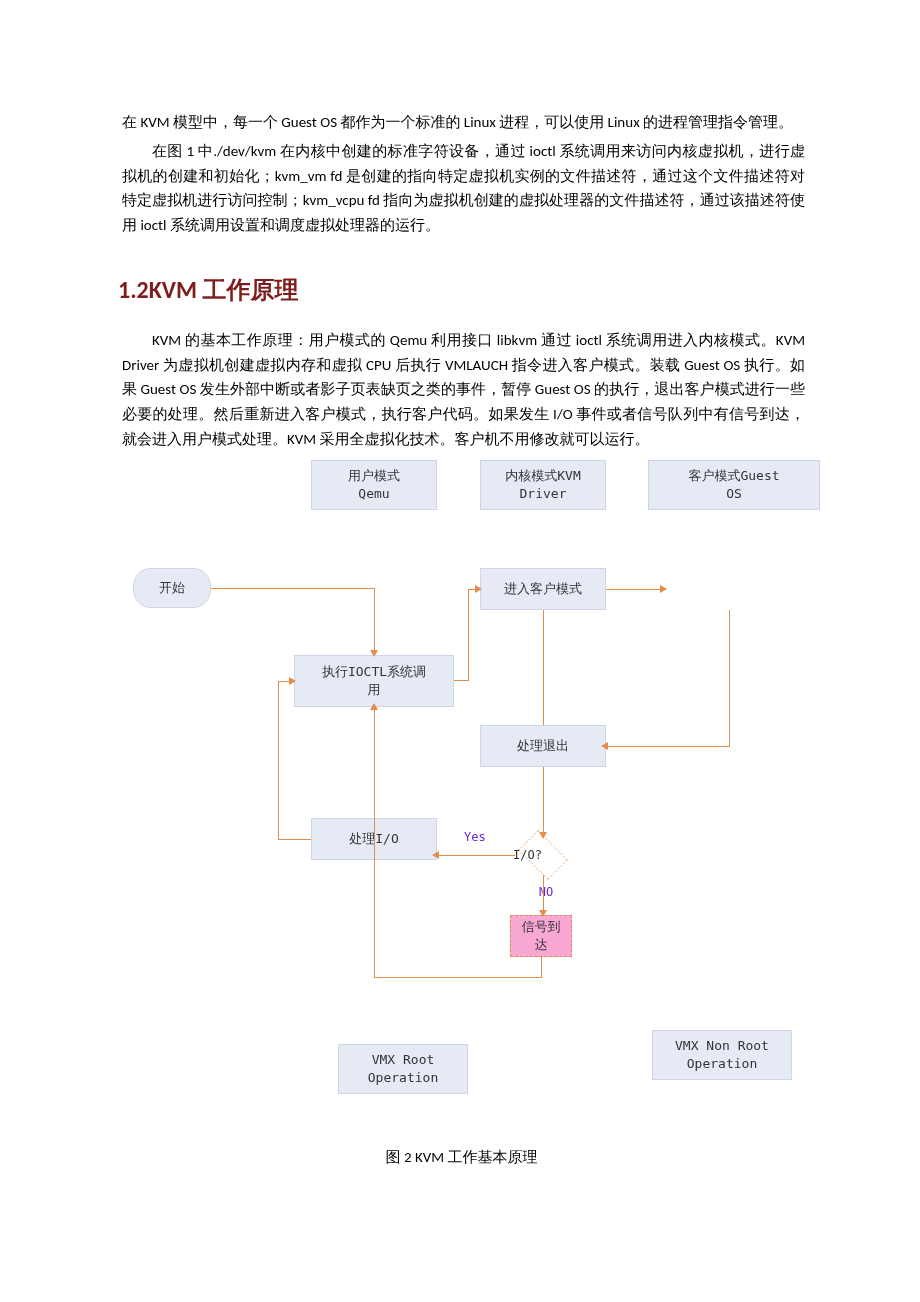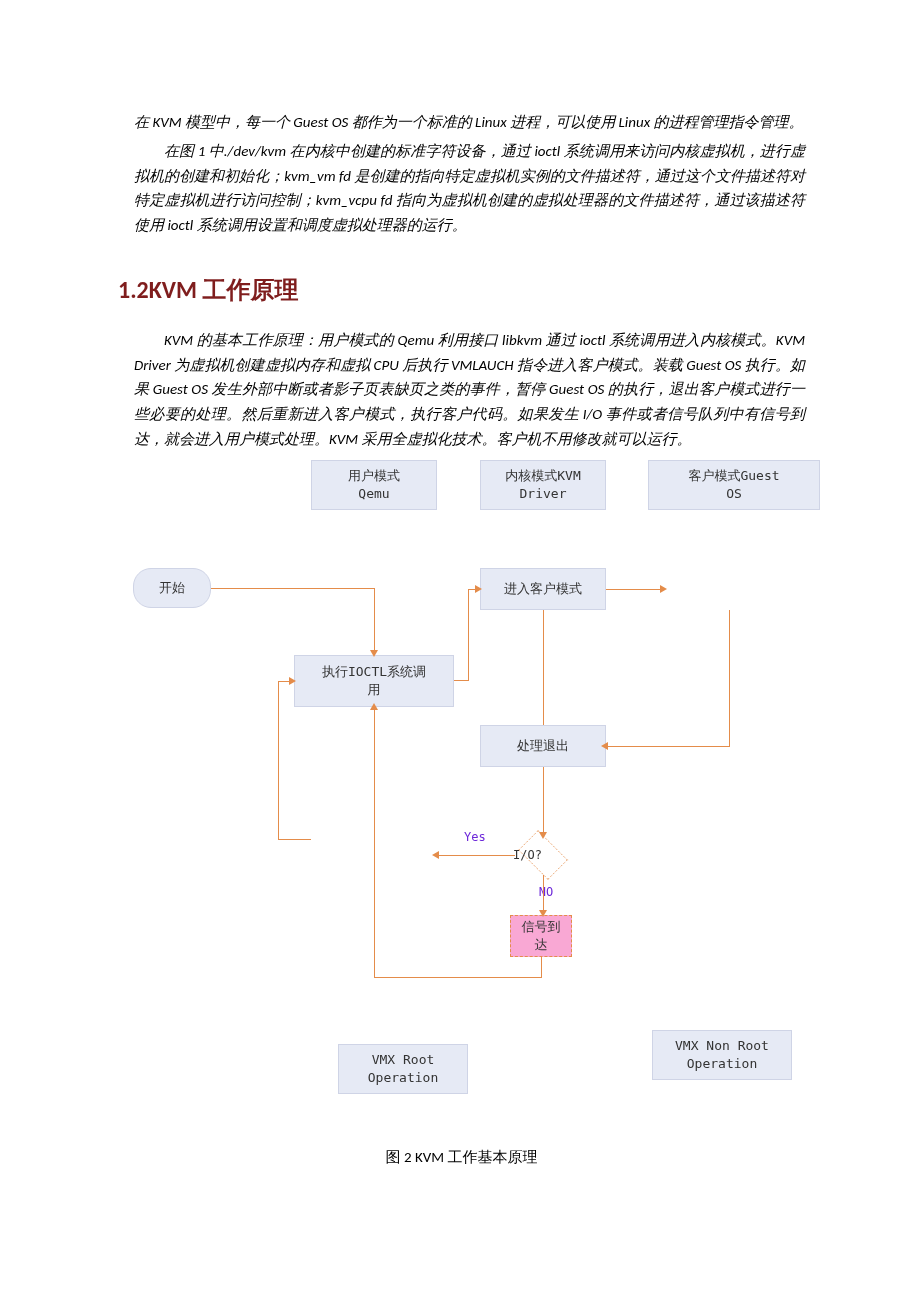--- a/index.html
+++ b/index.html
@@ -8,24 +8,23 @@
     font-family: "Calibri", "Arial", "SimSun", "Microsoft YaHei", sans-serif;
     color: #000;
     width: 920px;
   }
   .page {
     padding: 110px 115px 60px 118px;
   }
   .para {
     font-size: 15px;
     line-height: 1.65;
-    margin: 0 0 4px 16px;
+    margin: 0 0 4px 4px;
     text-align: justify;
     color: #000;
-    font-style: italic;
   }
   .indent {
     text-indent: 2em;
   }
   h2.section {
     font-family: "Calibri", "SimSun", sans-serif;
     font-size: 24px;
     font-weight: bold;
     margin: 36px 0 22px 0;
     color: #7f1d1d;
@@ -138,20 +137,21 @@
 
     <div class="box rounded" style="left:15px; top:108px; width:78px; height:40px;">开始</div>
 
     <div class="box" style="left:362px; top:108px; width:126px; height:42px;">进入客户模式</div>
 
 
     <div class="box" style="left:176px; top:195px; width:160px; height:52px;">执行IOCTL系统调<br>用</div>
 
     <div class="box" style="left:362px; top:265px; width:126px; height:42px;">处理退出</div>
 
+    <div class="box" style="left:193px; top:358px; width:126px; height:42px;">处理I/O</div>
 
     <div class="diamond" style="left:395px; top:375px;">
       <span>I/O?</span>
     </div>
 
     <div class="label-text" style="left:346px; top:370px;">Yes</div>
     <div class="label-text" style="left:418px; top:425px; width:20px;">NO</div>
 
     <div class="box" style="left:392px; top:455px; width:62px; height:42px; border-style:dashed; border-color:#e48c4a; background:#f9a8d4;">信号到<br>达</div>
 

